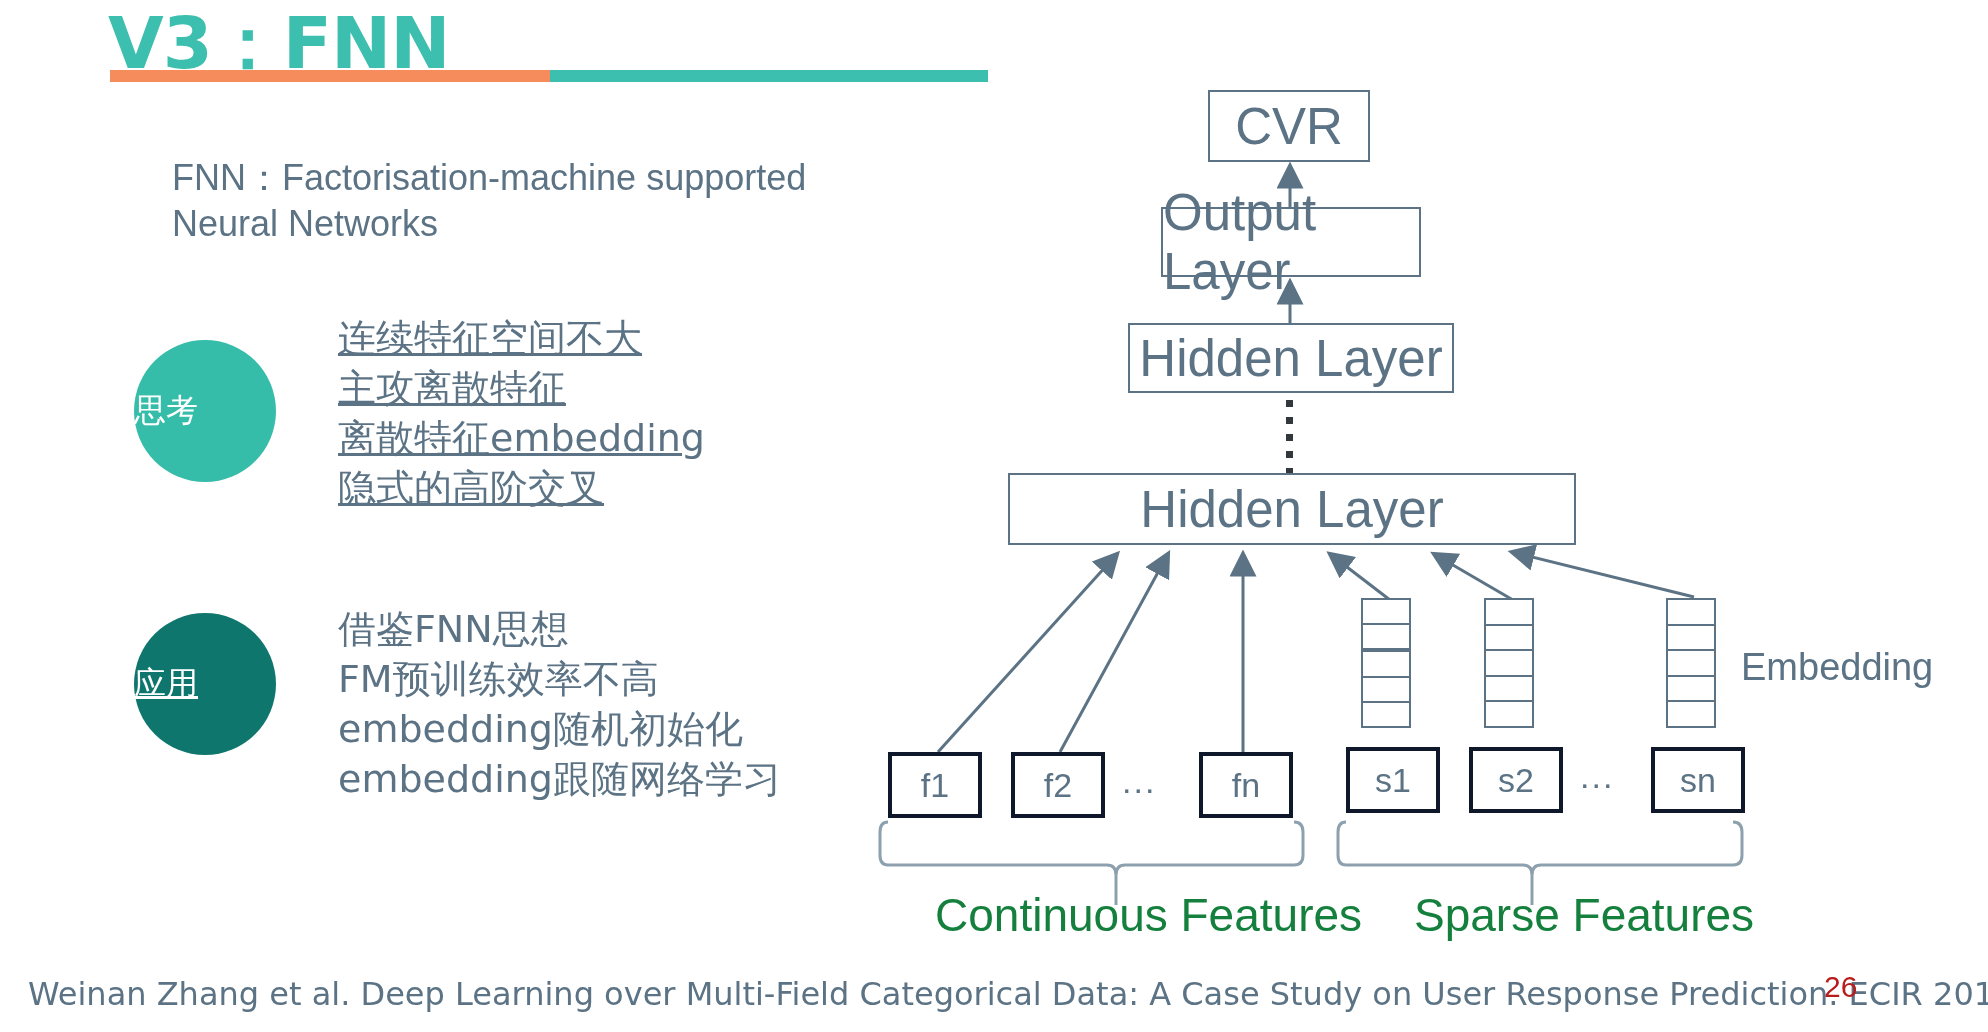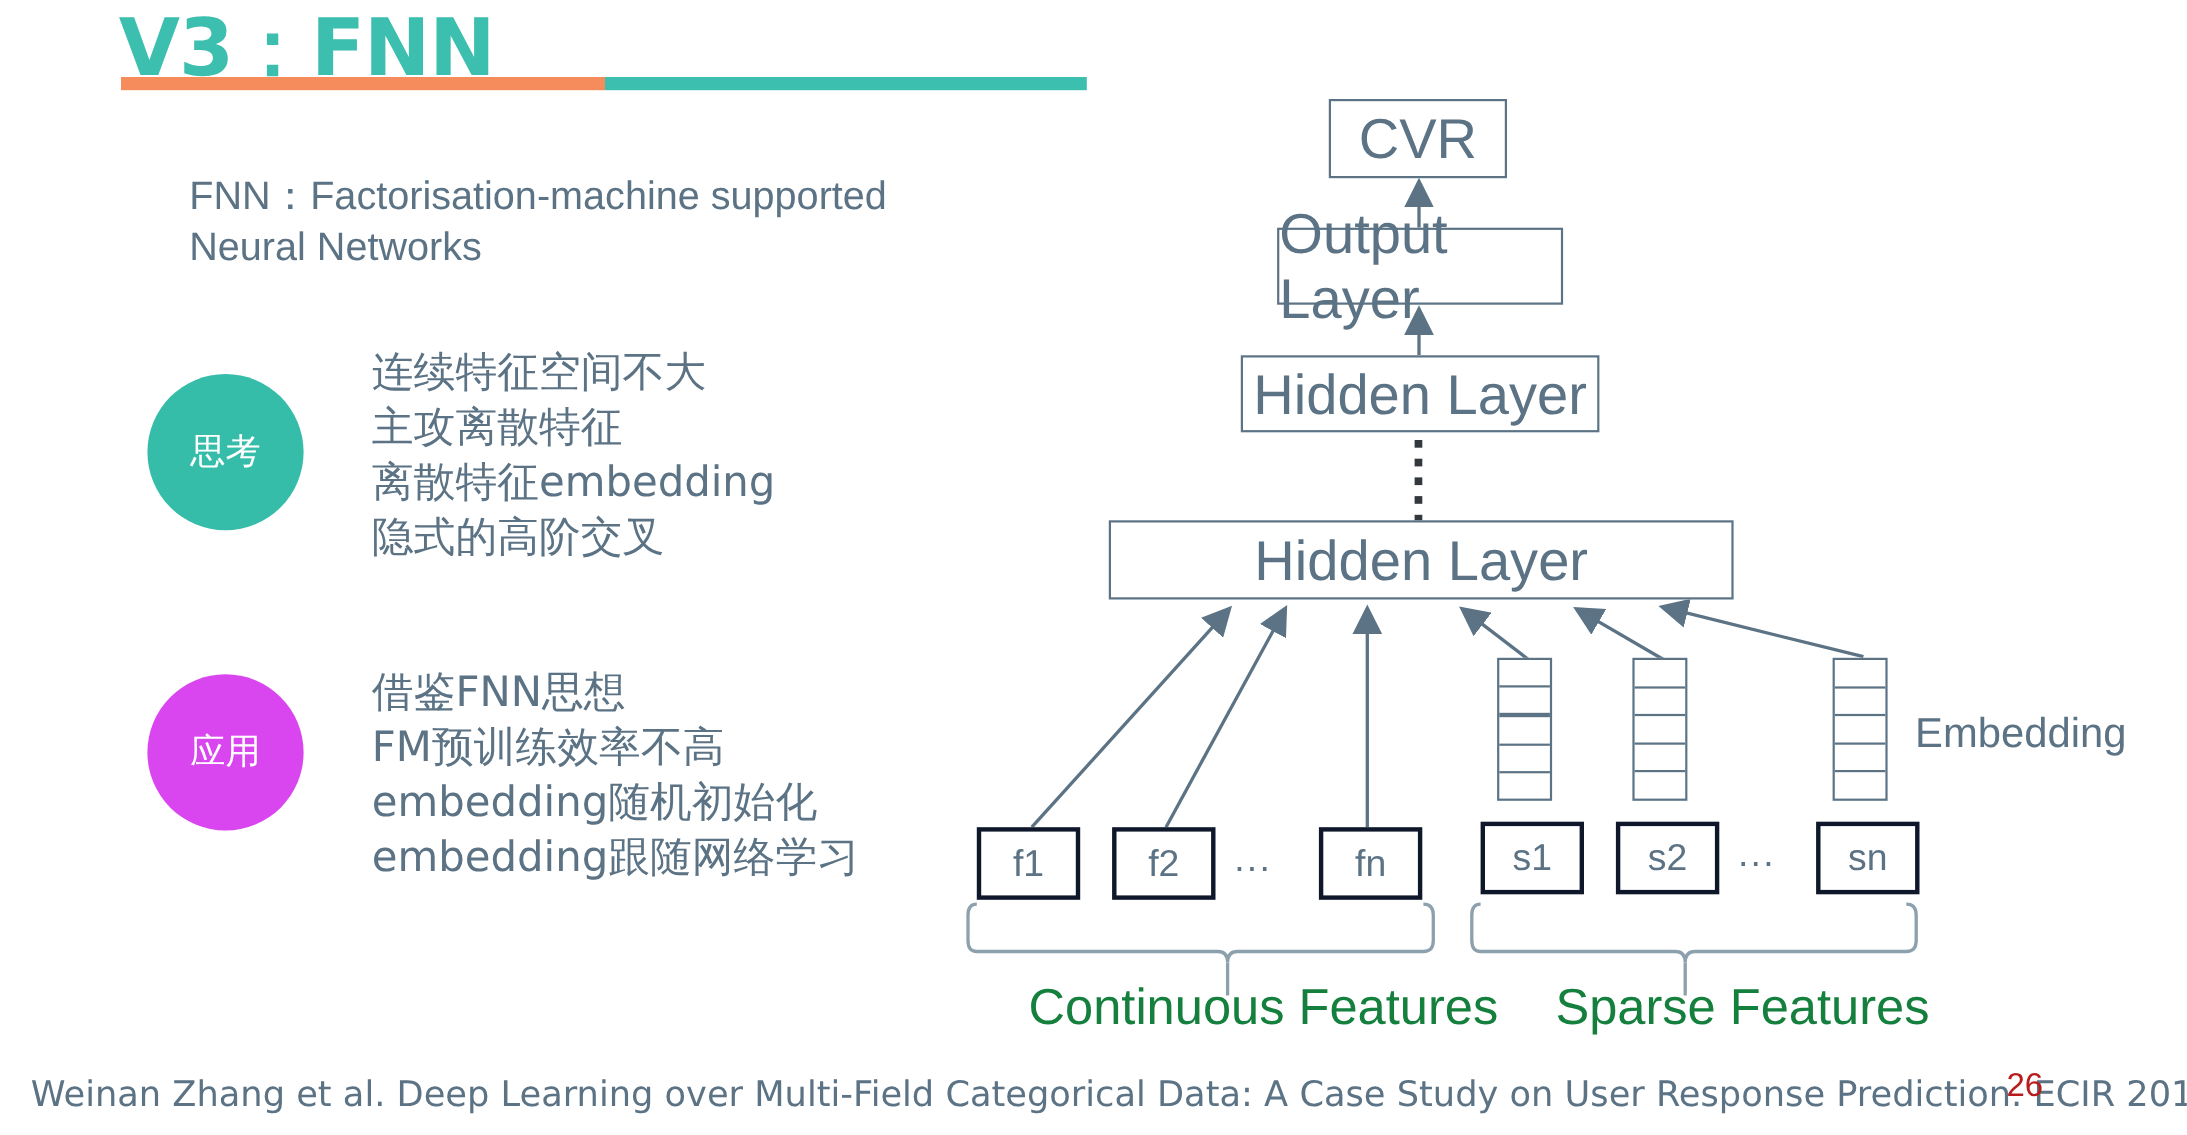--- a/index.html
+++ b/index.html
@@ -49,37 +49,37 @@
     color: #5b7384;
   }
 
   .bubble {
     position: absolute;
     width: 142px;
     height: 142px;
     border-radius: 50%;
     display: flex;
     align-items: center;
-    justify-content: center;
+    justify-content: flex-start;
     color: #ffffff;
     font-size: 32px;
     font-family: "DejaVu Sans", sans-serif;
   }
   #bubble-think { left: 134px; top: 340px; background: #35bdaa; }
-  #bubble-apply { left: 134px; top: 613px; background: #d946ef; }
+  #bubble-apply { left: 134px; top: 613px; background: #0f766e; text-decoration: underline; }
 
   .note-block {
     position: absolute;
     font-size: 38px;
     line-height: 50px;
     color: #5b7384;
     white-space: pre-line;
     font-family: "DejaVu Sans", "Liberation Sans", sans-serif;
   }
-  #note-think { left: 338px; top: 313px; }
+  #note-think { left: 338px; top: 313px; text-decoration: underline; }
   #note-apply { left: 338px; top: 604px; }
 
   
   #diagram {
     position: absolute;
     left: 0;
     top: 0;
     width: 1988px;
     height: 1032px;
     pointer-events: none;

